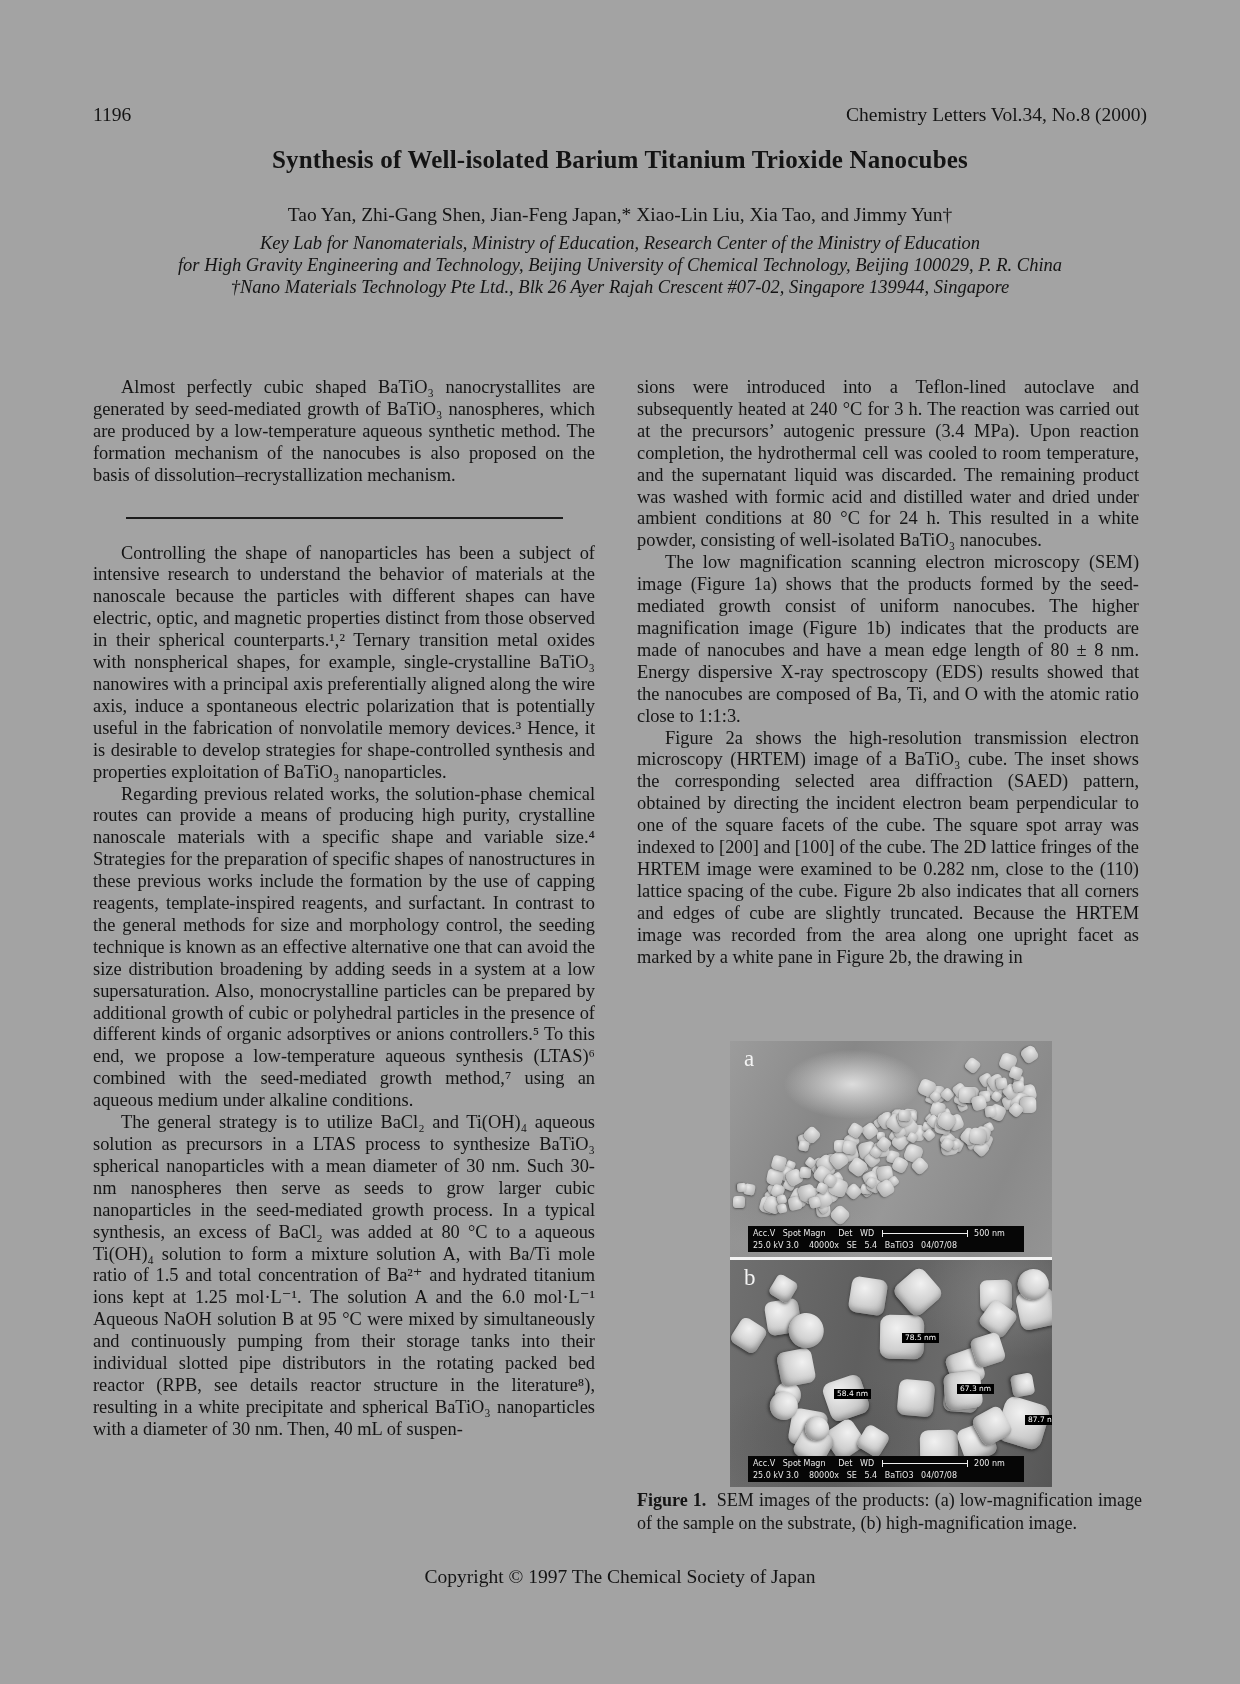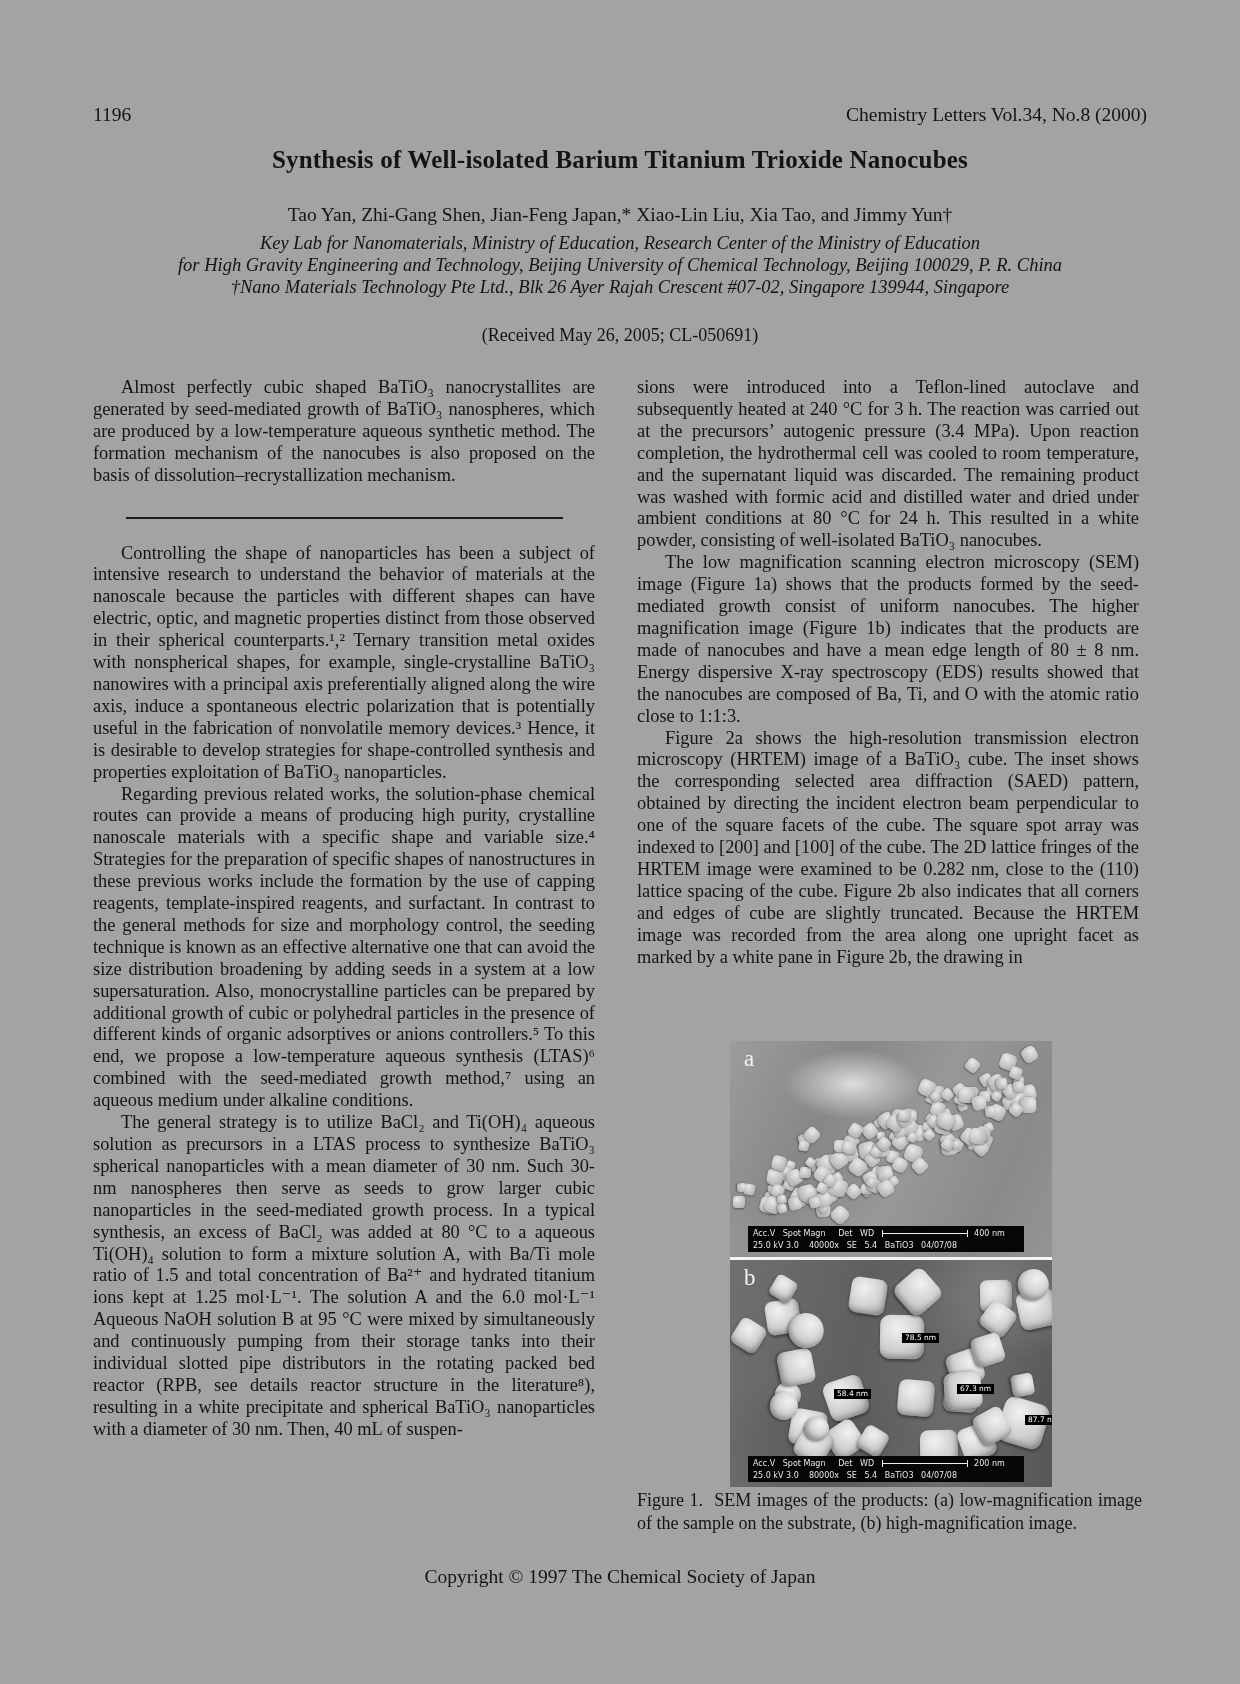--- a/index.html
+++ b/index.html
@@ -47,39 +47,38 @@
   .bar-row{display:flex;align-items:center;height:12px;white-space:pre;}
   .scalebar{display:inline-block;width:84px;height:7px;margin:0 6px 0 8px;position:relative;
             border-left:1.5px solid #eee;border-right:1.5px solid #eee;}
   .scalebar::after{content:"";position:absolute;left:0;right:0;top:3px;border-top:1.5px solid #eee;}
   .meas{position:absolute;background:#000;color:#fff;font-family:"DejaVu Sans",sans-serif;
         font-size:7.5px;line-height:10px;padding:0 3px;z-index:4;white-space:nowrap;}
   .m1{left:172px;top:73px;} .m2{left:104px;top:129px;} .m3{left:227px;top:124px;} .m4{left:295px;top:155px;}
   
   .caption{position:absolute;left:637px;top:1489px;width:505px;font-size:18px;
            line-height:23px;text-align:justify;}
-  .caption .caplabel{font-weight:normal;}
+  .caption .caplabel{font-weight:bold;}
   .footer{position:absolute;top:1566px;left:0;right:0;text-align:center;font-size:19.5px;}
 </style>
 </head>
 <body>
 
 <div class="page">
 
   <div class="header">
     <span>1196</span>
     <span>Chemistry Letters Vol.34, No.8 (2000)</span>
   </div>
 
   <div class="title">Synthesis of Well-isolated Barium Titanium Trioxide Nanocubes</div>
   <div class="authors">Tao Yan, Zhi-Gang Shen, Jian-Feng Japan,* Xiao-Lin Liu, Xia Tao, and Jimmy Yun†</div>
   <div class="affil affil1">Key Lab for Nanomaterials, Ministry of Education, Research Center of the Ministry of Education</div>
   <div class="affil affil2">for High Gravity Engineering and Technology, Beijing University of Chemical Technology, Beijing 100029, P. R. China</div>
   <div class="affil affil3">†Nano Materials Technology Pte Ltd., Blk 26 Ayer Rajah Crescent #07-02, Singapore 139944, Singapore</div>
-  <div class="received">(Received May 26, 2005; CL-050691)</div>
 
   <div class="col col-left">
     <p>Almost perfectly cubic shaped BaTiO₃ nanocrystallites are generated by seed-mediated growth of BaTiO₃ nanospheres, which are produced by a low-temperature aqueous synthetic method. The formation mechanism of the nanocubes is also proposed on the basis of dissolution–recrystallization mechanism.</p>
     <hr class="divider">
     <p>Controlling the shape of nanoparticles has been a subject of intensive research to understand the behavior of materials at the nanoscale because the particles with different shapes can have electric, optic, and magnetic properties distinct from those observed in their spherical counterparts.¹,² Ternary transition metal oxides with nonspherical shapes, for example, single-crystalline BaTiO₃ nanowires with a principal axis preferentially aligned along the wire axis, induce a spontaneous electric polarization that is potentially useful in the fabrication of nonvolatile memory devices.³ Hence, it is desirable to develop strategies for shape-controlled synthesis and properties exploitation of BaTiO₃ nanoparticles.</p>
     <p>Regarding previous related works, the solution-phase chemical routes can provide a means of producing high purity, crystalline nanoscale materials with a specific shape and variable size.⁴ Strategies for the preparation of specific shapes of nanostructures in these previous works include the formation by the use of capping reagents, template-inspired reagents, and surfactant. In contrast to the general methods for size and morphology control, the seeding technique is known as an effective alternative one that can avoid the size distribution broadening by adding seeds in a system at a low supersaturation. Also, monocrystalline particles can be prepared by additional growth of cubic or polyhedral particles in the presence of different kinds of organic adsorptives or anions controllers.⁵ To this end, we propose a low-temperature aqueous synthesis (LTAS)⁶ combined with the seed-mediated growth method,⁷ using an aqueous medium under alkaline conditions.</p>
     <p>The general strategy is to utilize BaCl₂ and Ti(OH)₄ aqueous solution as precursors in a LTAS process to synthesize BaTiO₃ spherical nanoparticles with a mean diameter of 30 nm. Such 30-nm nanospheres then serve as seeds to grow larger cubic nanoparticles in the seed-mediated growth process. In a typical synthesis, an excess of BaCl₂ was added at 80 °C to a aqueous Ti(OH)₄ solution to form a mixture solution A, with Ba/Ti mole ratio of 1.5 and total concentration of Ba²⁺ and hydrated titanium ions kept at 1.25 mol·L⁻¹. The solution A and the 6.0 mol·L⁻¹ Aqueous NaOH solution B at 95 °C were mixed by simultaneously and continuously pumping from their storage tanks into their individual slotted pipe distributors in the rotating packed bed reactor (RPB, see details reactor structure in the literature⁸), resulting in a white precipitate and spherical BaTiO₃ nanoparticles with a diameter of 30 nm. Then, 40 mL of suspen-</p>
   </div>
 
   <div class="col col-right">
@@ -240,21 +239,21 @@
           <div class="pa" style="left: 178.3px; top: 92.2px; width: 8.7px; height: 8.7px; transform: rotate(30deg);"></div>
           <div class="pa" style="left: 162.5px; top: 117.1px; width: 14.3px; height: 14.3px; transform: rotate(27deg);"></div>
           <div class="pa" style="left: 136.5px; top: 136.8px; width: 9.1px; height: 9.1px; transform: rotate(34deg);"></div>
           <div class="pa" style="left: 95.1px; top: 134.4px; width: 10.7px; height: 10.7px; transform: rotate(35deg);"></div>
           <div class="pa" style="left: 209px; top: 72.2px; width: 15.6px; height: 15.6px; transform: rotate(31deg);"></div>
           <div class="pa" style="left: 86.7px; top: 141.7px; width: 10px; height: 10px; transform: rotate(23deg);"></div>
           <div class="pa" style="left: 76.3px; top: 117.2px; width: 9.1px; height: 9.1px; transform: rotate(36deg);"></div>
           <div class="pa" style="left: 242px; top: 55.3px; width: 14px; height: 14px; transform: rotate(73deg);"></div>
         </div>
       <div class="sem-bar">
-        <div class="bar-row"><span>Acc.V   Spot Magn     Det   WD</span><span class="scalebar"></span><span>400 nm</span></div>
+        <div class="bar-row"><span>Acc.V   Spot Magn     Det   WD</span><span class="scalebar"></span><span>500 nm</span></div>
         <div class="bar-row">25.0 kV 3.0    40000x   SE   5.4   BaTiO3   04/07/08</div>
       </div>
     </div>
     <div class="sem-panel panel-b">
       <div class="sem-label">b</div>
       <div id="particles-b">
           <div class="pb" style="left: 150px; top: 55px; width: 44px; height: 44px; transform: rotate(1deg);"></div>
           <div class="pb" style="left: 168px; top: 120px; width: 36px; height: 36px; transform: rotate(5deg);"></div>
           <div class="pb" style="left: 96px; top: 118px; width: 40px; height: 40px; transform: rotate(-19deg);"></div>
           <div class="pb" style="left: 214px; top: 118px; width: 34px; height: 34px; transform: rotate(4deg);"></div>

